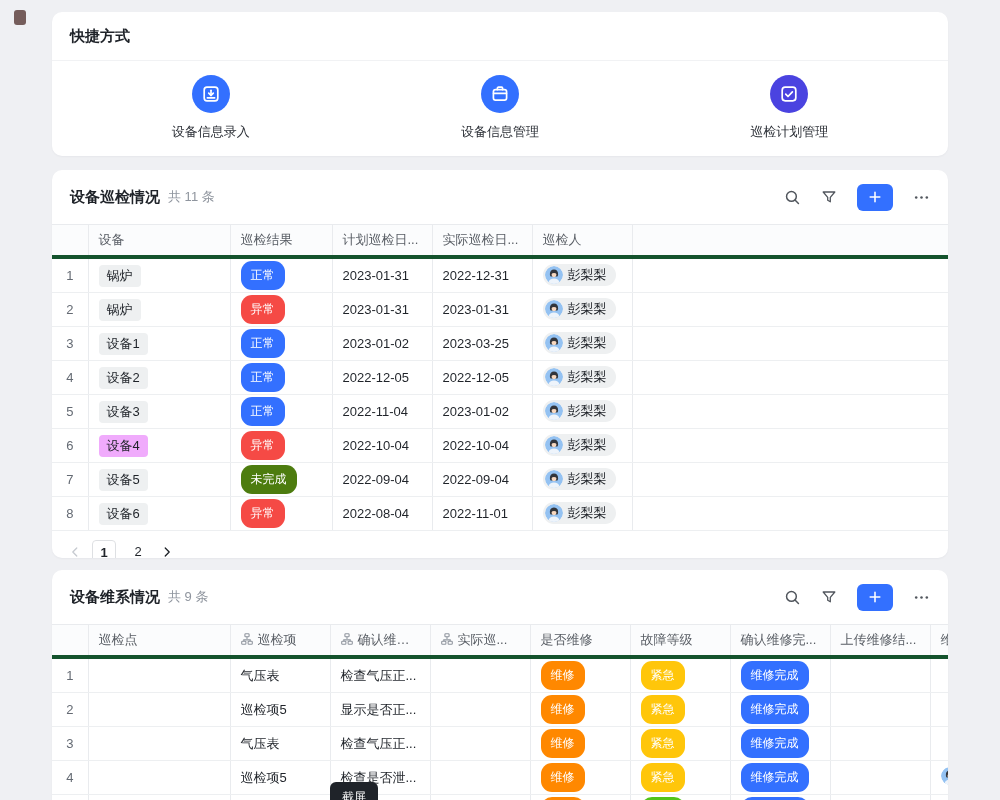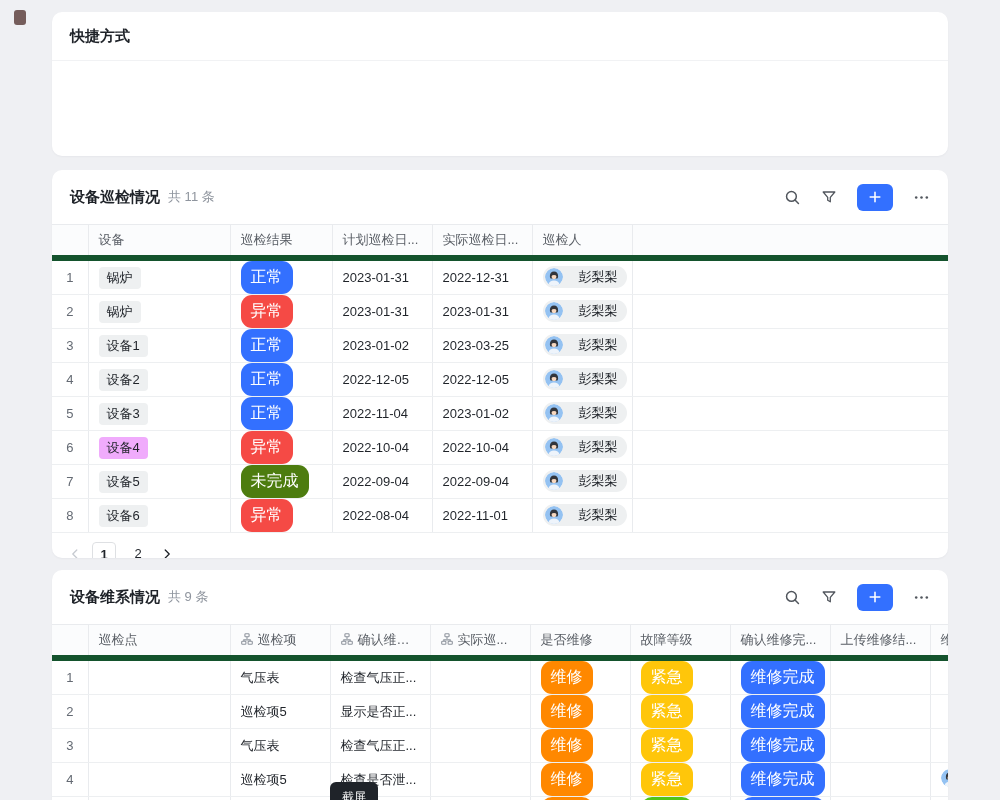--- a/index.html
+++ b/index.html
@@ -29,31 +29,31 @@
 
   
   .shortcut-row{display:flex;justify-content:space-around;padding:14px 14px 0;}
   .shortcut{display:flex;flex-direction:column;align-items:center;gap:10px;cursor:pointer;}
   .shortcut-circle{width:38px;height:38px;border-radius:50%;display:flex;align-items:center;justify-content:center;}
   .shortcut-label{font-size:13px;color:#2b2f36;}
 
   
   table.grid{width:100%;border-collapse:collapse;table-layout:fixed;font-size:13px;}
   .grid th{height:30px;background:#fbfcfd;font-weight:400;color:#585d64;text-align:left;
-    padding:0 10px;border-top:1px solid #e9ebee;border-bottom:6px solid #14532d;
+    padding:0 10px;border-top:1px solid #e9ebee;border-bottom:4px solid #14532d;
     overflow:hidden;white-space:nowrap;text-overflow:ellipsis;}
   .grid td{height:33px;padding:0 10px;border-bottom:1px solid #edeff1;
     overflow:hidden;white-space:nowrap;}
   .grid .cb{border-right:1px solid #e9ebee;}
   .grid th.num,.grid td.num{padding:0 4px;text-align:center;color:#646a73;}
   .hicon{display:inline-flex;vertical-align:-1px;margin-right:5px;}
 
   .tag{display:inline-block;background:#eef0f1;border-radius:4px;padding:2px 8px;color:#1f2329;}
-  .badge{display:inline-block;border-radius:11px;padding:6px 10px;color:#fff;font-size:16px;}
-  .person{display:inline-flex;align-items:center;gap:16px;background:#eef0f1;border-radius:11px;padding:2px 9px 2px 2px;}
+  .badge{display:inline-block;border-radius:11px;padding:6px 10px;color:#fff;font-size:12px;}
+  .person{display:inline-flex;align-items:center;gap:5px;background:#eef0f1;border-radius:11px;padding:2px 9px 2px 2px;}
   .person svg,.avatar svg{display:block;border-radius:50%;}
   .avatar{display:inline-flex;}
 
   
   .t1 col:nth-child(1){width:36px}.t1 col:nth-child(2){width:142px}
   .t1 col:nth-child(3){width:102px}.t1 col:nth-child(4){width:100px}
   .t1 col:nth-child(5){width:100px}.t1 col:nth-child(6){width:100px}
   
   .t2 col:nth-child(1){width:36px}.t2 col:nth-child(2){width:142px}
   .t2 col:nth-child(3),.t2 col:nth-child(4),.t2 col:nth-child(5),
@@ -73,20 +73,50 @@
 </head>
 <body>
 
 <div class="corner-icon"></div>
 
 <section class="card card1">
   <div class="panel-header">
     <h2 class="panel-title">快捷方式</h2>
   </div>
   <div class="shortcut-row" id="shortcut-row">
+      <div class="shortcut">
+        <div class="shortcut-circle" style="background: rgb(51, 112, 255);">
+          <svg viewBox="0 0 20 20" width="20" height="20" fill="none" stroke="#fff" stroke-width="1.7" stroke-linecap="round" stroke-linejoin="round">
+            <rect x="3.2" y="3.2" width="13.6" height="13.6" rx="2.8"></rect>
+            <path d="M10 6.3v5"></path>
+            <path d="M7.7 9.2 10 11.5l2.3-2.3"></path>
+            <path d="M6.4 13.8h7.2"></path>
+          </svg>
+        </div>
+        <div class="shortcut-label">设备信息录入</div>
+      </div>
+      <div class="shortcut">
+        <div class="shortcut-circle" style="background: rgb(51, 112, 255);">
+          <svg viewBox="0 0 20 20" width="20" height="20" fill="none" stroke="#fff" stroke-width="1.7" stroke-linecap="round" stroke-linejoin="round">
+            <rect x="3.4" y="5.6" width="13.2" height="10.6" rx="2.2"></rect>
+            <path d="M7.4 5.6V4.2a1 1 0 0 1 1-1h3.2a1 1 0 0 1 1 1v1.4"></path>
+            <path d="M3.6 9.4h12.8"></path>
+          </svg>
+        </div>
+        <div class="shortcut-label">设备信息管理</div>
+      </div>
+      <div class="shortcut">
+        <div class="shortcut-circle" style="background: rgb(74, 67, 224);">
+          <svg viewBox="0 0 20 20" width="20" height="20" fill="none" stroke="#fff" stroke-width="1.7" stroke-linecap="round" stroke-linejoin="round">
+            <rect x="3.2" y="3.2" width="13.6" height="13.6" rx="3"></rect>
+            <path d="m6.7 10.2 2.3 2.3 4.4-4.7"></path>
+          </svg>
+        </div>
+        <div class="shortcut-label">巡检计划管理</div>
+      </div>
     </div>
 </section>
 
 <section class="card card2">
   <div class="panel-header">
     <h2 class="panel-title">设备巡检情况</h2>
     <span class="panel-count">共 11 条</span>
     <div class="toolbar">
       <button class="icon-btn">
         <svg viewBox="0 0 16 16" width="17" height="17" fill="none" stroke="currentColor" stroke-width="1.4" stroke-linecap="round">

